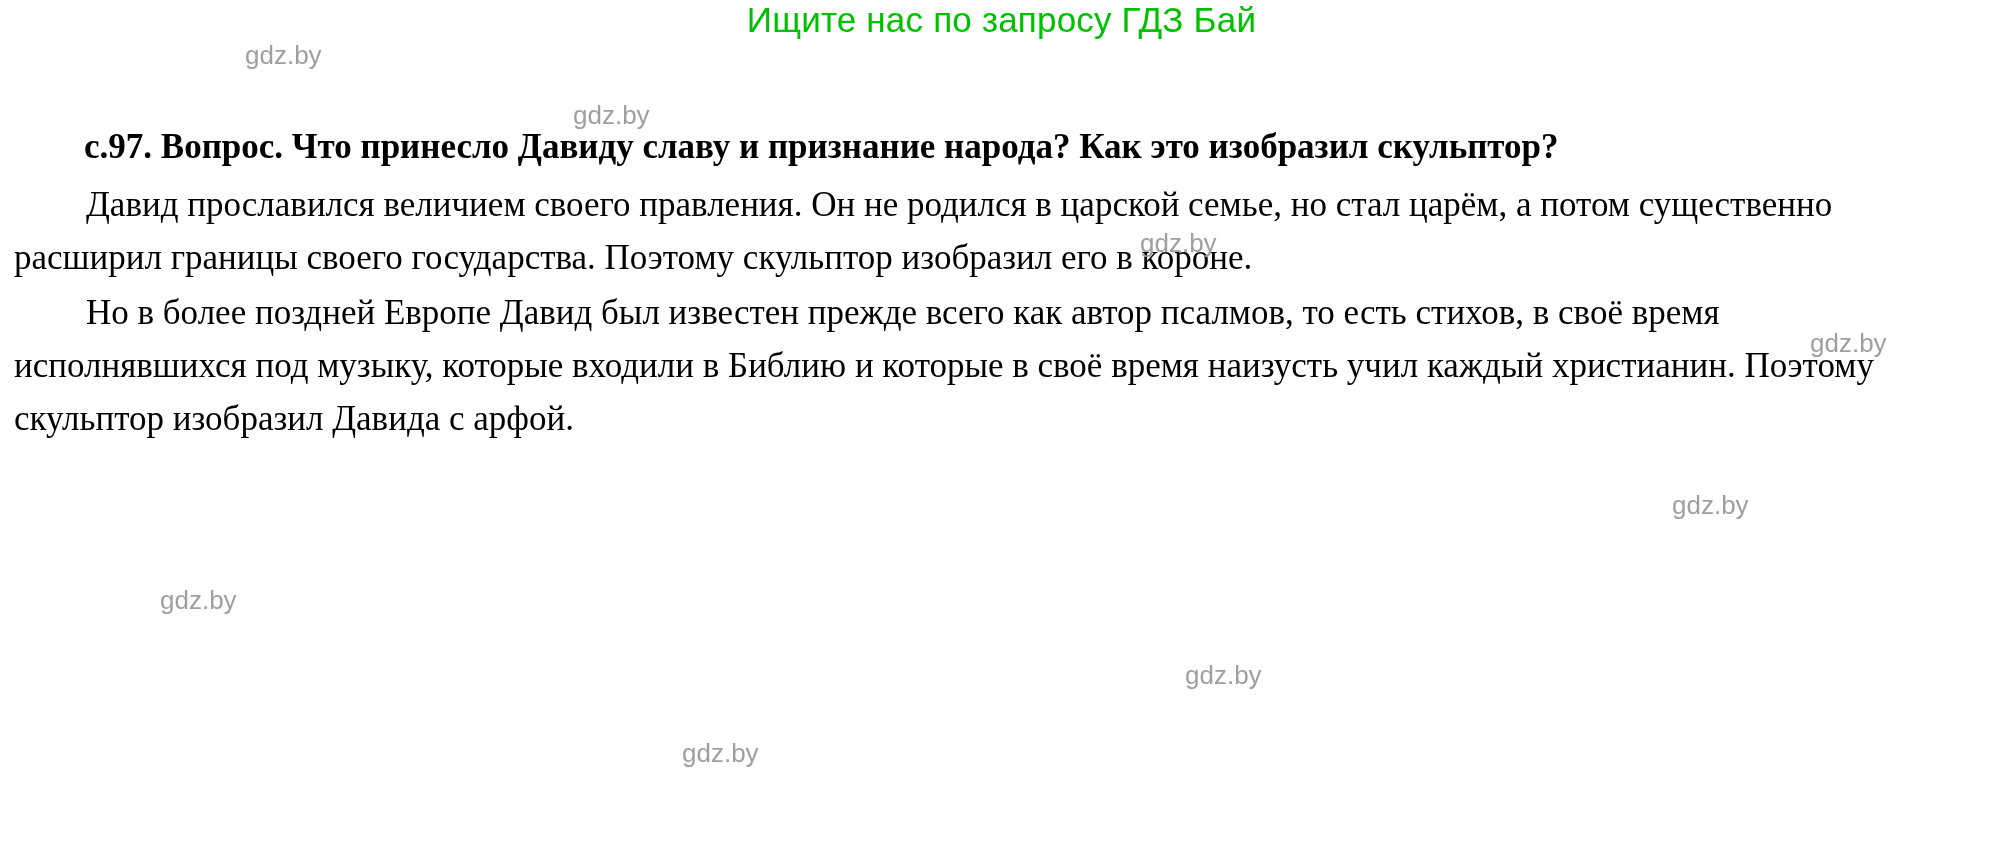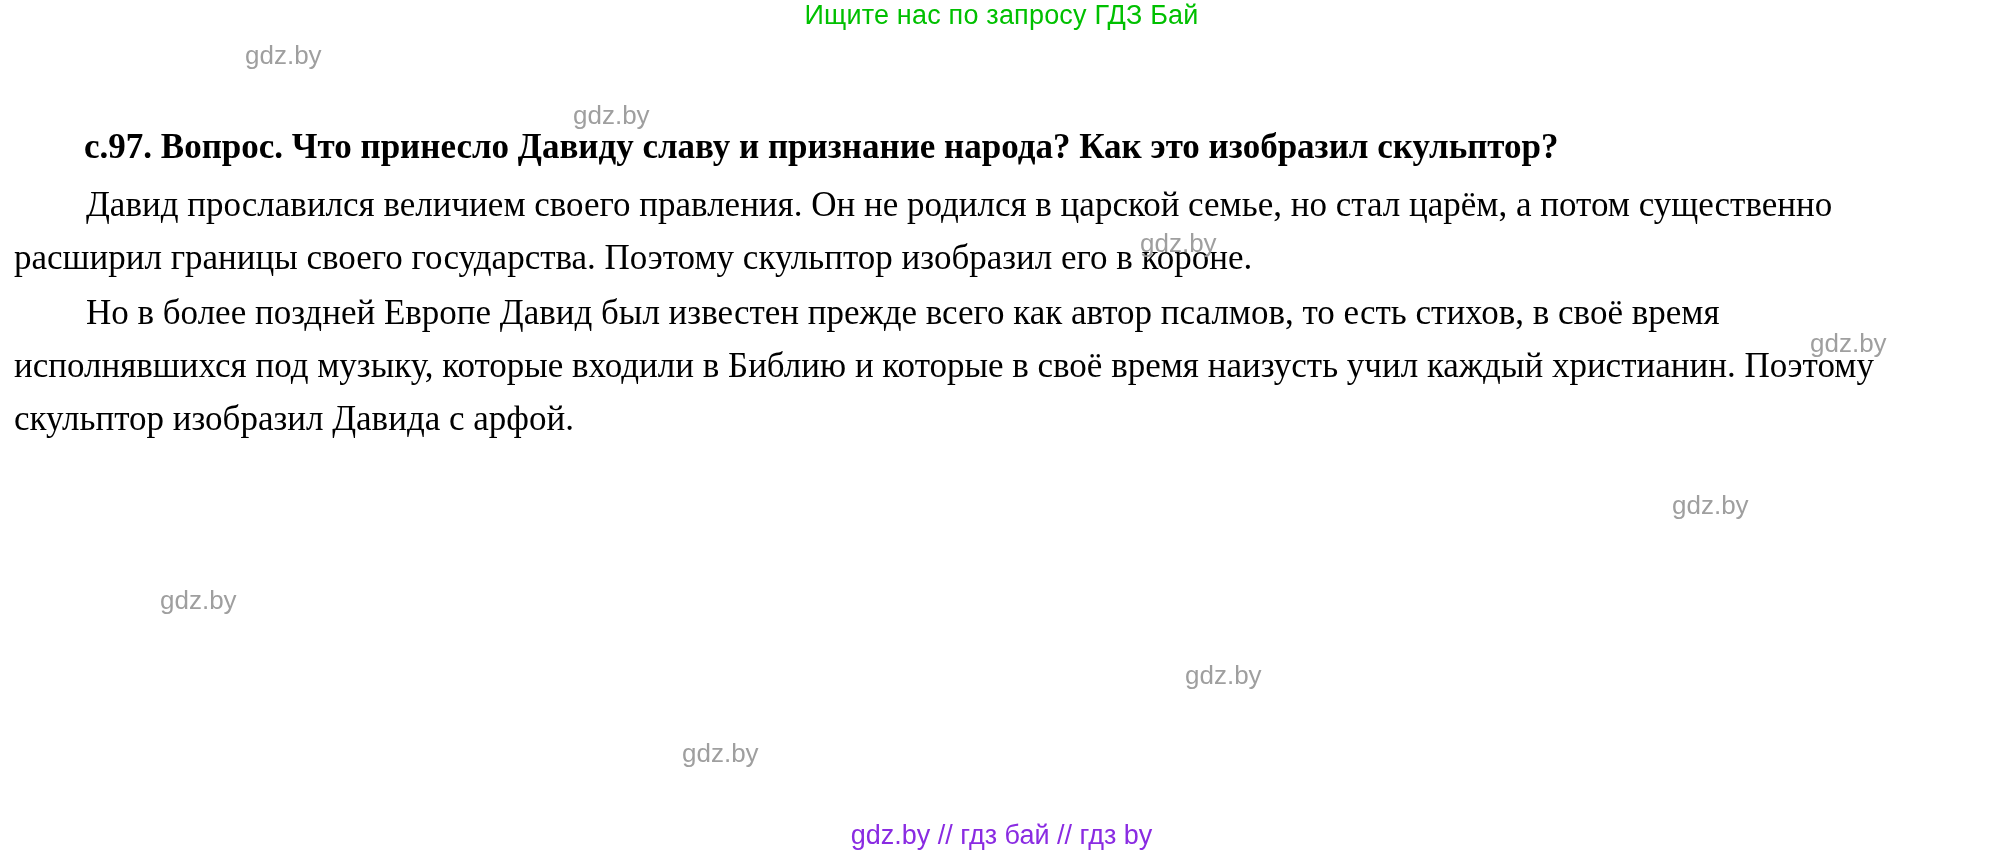--- a/index.html
+++ b/index.html
@@ -22,21 +22,21 @@
 
   
   .promo {
     position: absolute;
     top: 0px;
     left: 0;
     width: 100%;
     text-align: center;
     color: #00c000;
     font-family: "Liberation Sans", sans-serif;
-    font-size: 27px;
+    font-size: 35px;
     letter-spacing: 0.2px;
     white-space: nowrap;
   }
 
   
   .wm {
     position: absolute;
     color: #9a9a9a;
     font-family: "Liberation Sans", sans-serif;
     font-size: 26px;
@@ -101,21 +101,14 @@
 
   <div class="wm" style="left:245px; top:40px;">gdz.by</div>
   <div class="wm" style="left:573px; top:100px;">gdz.by</div>
   <div class="wm" style="left:1140px; top:228px;">gdz.by</div>
   <div class="wm" style="left:1810px; top:328px;">gdz.by</div>
   <div class="wm" style="left:1672px; top:490px;">gdz.by</div>
   <div class="wm" style="left:160px; top:585px;">gdz.by</div>
   <div class="wm" style="left:1185px; top:660px;">gdz.by</div>
   <div class="wm" style="left:682px; top:738px;">gdz.by</div>
 
-  <div class="footer">
-    <span>gdz.by</span>
-    <span class="sep">//</span>
-    <span>гдз бай</span>
-    <span class="sep">//</span>
-    <span>гдз by</span>
-  </div>
 
 </div>
 
 </body></html>

